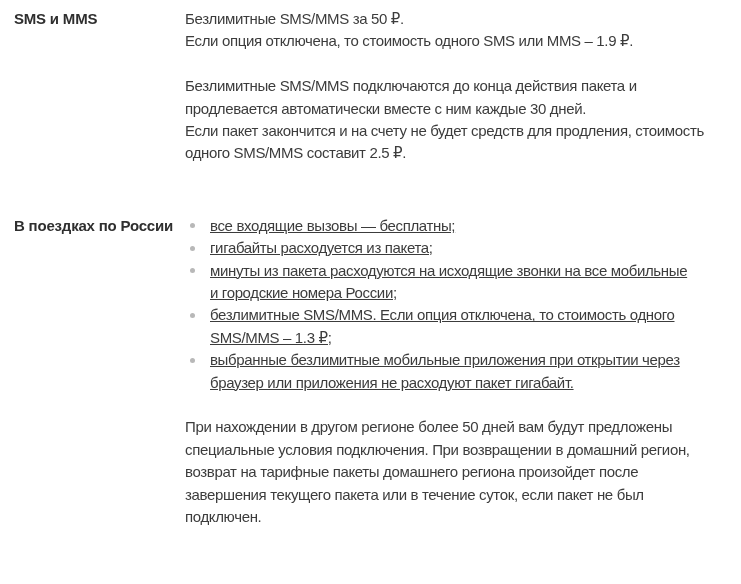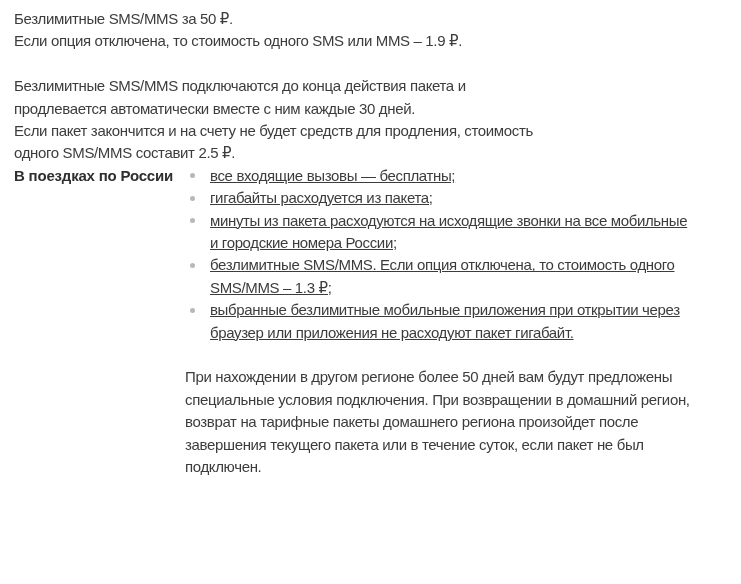--- a/index.html
+++ b/index.html
@@ -19,20 +19,21 @@
   }
   main {
     padding: 8px 0 0 14px;
   }
   .row {
     display: grid;
     grid-template-columns: 171px 1fr;
     align-items: start;
   }
   .row + .row {
+    margin-top: 50px;
   }
   .label {
     margin: 0;
     font-size: 15px;
     font-weight: bold;
     color: #2f2f2f;
     letter-spacing: -0.2px;
     line-height: 22.4px;
   }
   .content {
@@ -69,20 +70,21 @@
     display: block;
     white-space: pre;
   }
 </style>
 </head>
 <body>
 
 <main>
 
   <section class="row">
+    <h3 class="label">SMS и MMS</h3>
     <div class="content">
       <p class="para">Безлимитные SMS/MMS за 50 ₽.
 Если опция отключена, то стоимость одного SMS или MMS – 1.9 ₽.</p>
       <p class="para">Безлимитные SMS/MMS подключаются до конца действия пакета и
 продлевается автоматически вместе с ним каждые 30 дней.
 Если пакет закончится и на счету не будет средств для продления, стоимость
 одного SMS/MMS составит 2.5 ₽.</p>
     </div>
   </section>
 

